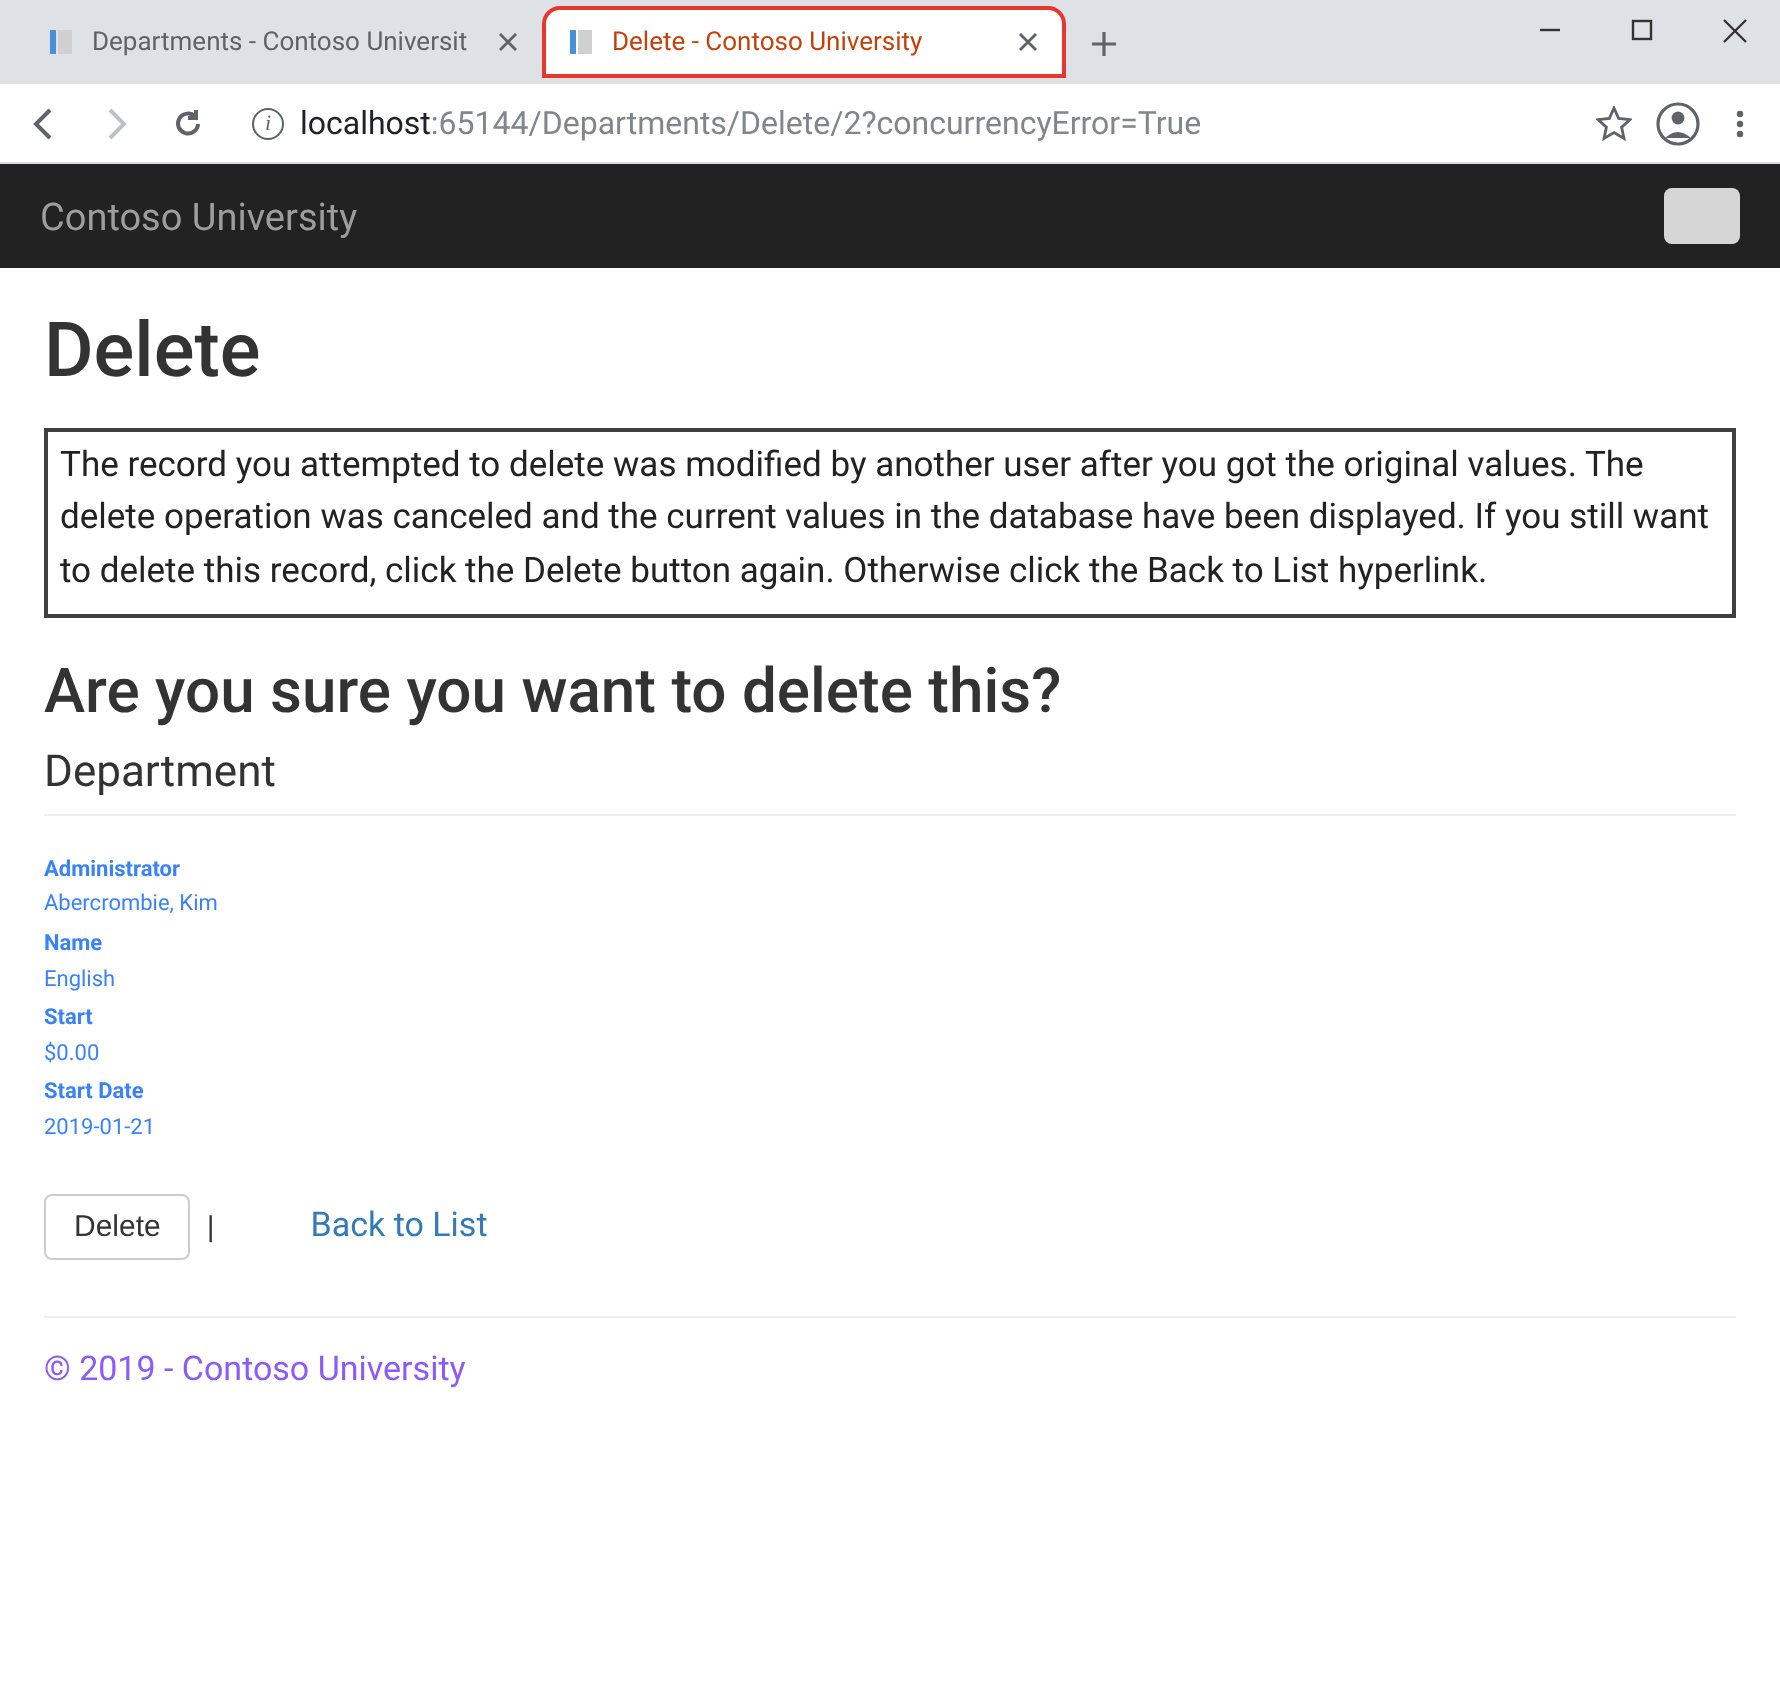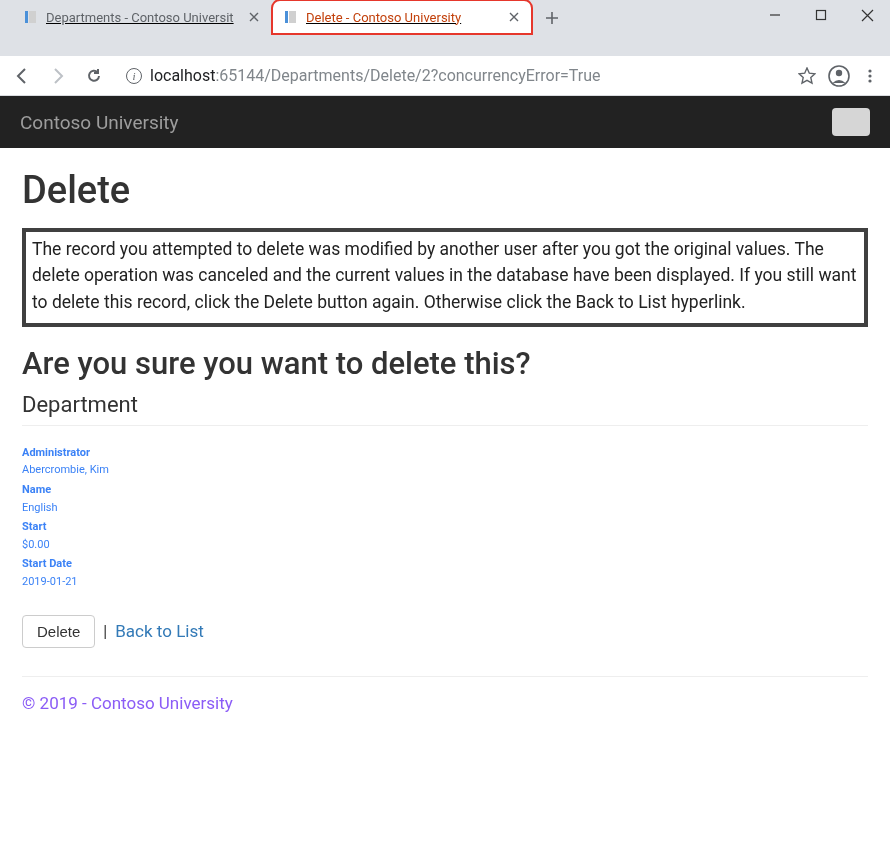--- a/index.html
+++ b/index.html
@@ -6,26 +6,25 @@
     body {
       font-family: -apple-system, BlinkMacSystemFont, "Segoe UI", Roboto, Arial, sans-serif;
       width: 890px;
       height: 848px;
       background: #fff;
       overflow: hidden;
     }
     
     .window-chrome {
       background: #dee1e6;
-      height: 56px;
-      display: flex;
-      align-items: flex-start;
+      height: 42px;
+      display: flex;
+      align-items: center;
       padding: 0 4px;
       position: relative;
-      text-decoration: underline;
     }
     .window-controls {
       position: absolute;
       right: 0;
       top: 0;
       display: flex;
       height: 34px;
     }
     .window-control {
       width: 46px;
@@ -178,21 +177,21 @@
     .content {
       padding: 20px 22px;
     }
     .page-title {
       font-size: 38px;
       font-weight: 500;
       color: #333;
       margin-bottom: 16px;
     }
     .error-box {
-      border: 4px solid #404040;
+      border: 2px solid #404040;
       padding: 4px 6px 8px 6px;
       margin-bottom: 18px;
       font-size: 17.5px;
       line-height: 1.5;
       color: #222;
     }
     .confirm-heading {
       font-size: 31px;
       font-weight: 500;
       color: #333;
@@ -234,20 +233,21 @@
       color: #333;
       cursor: pointer;
     }
     .actions-sep {
       color: #333;
     }
     .back-link {
       color: #337ab7;
       font-size: 17px;
       text-decoration: none;
+      margin-left: 40px;
     }
     .footer-hr {
       border: none;
       border-top: 1px solid #eee;
       margin: 28px 0 16px 0;
     }
     .footer {
       font-size: 17px;
       color: #8b5cf6;
     }

